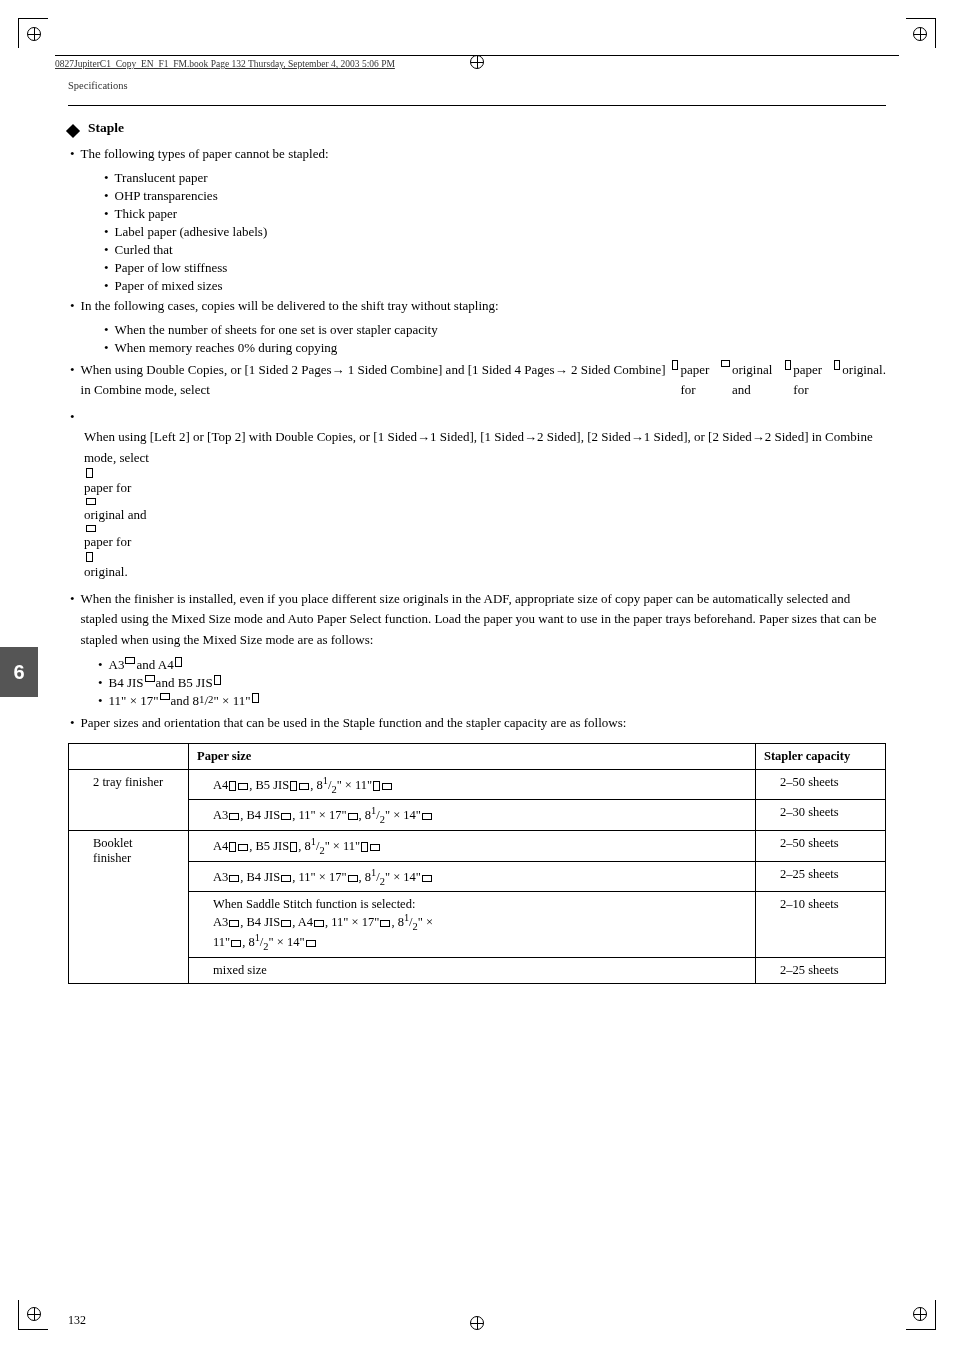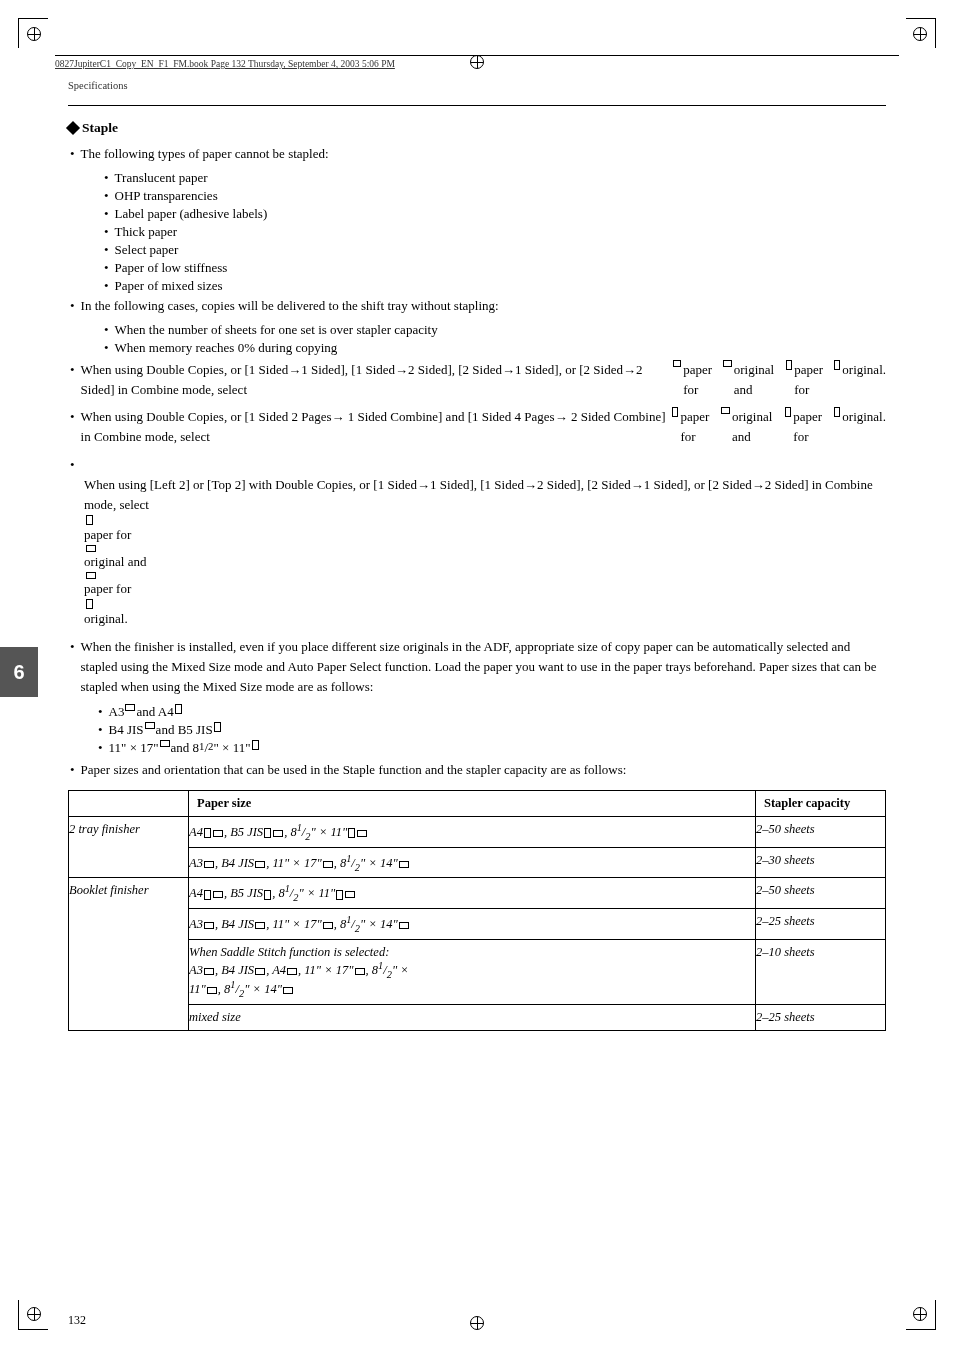--- a/index.html
+++ b/index.html
@@ -113,21 +113,22 @@
       margin-bottom: 14px;
       color: #333;
     }
 
     
     .section-heading {
       font-weight: bold;
       font-size: 13.5px;
       margin-bottom: 10px;
       display: flex;
-      align-items: center;
+      align-items: flex-end;
+      gap: 6px;
     }
     .diamond {
       display: inline-block;
       width: 10px;
       height: 10px;
       background: #000;
       transform: rotate(45deg);
       margin-right: 4px;
       flex-shrink: 0;
     }
@@ -189,23 +190,22 @@
     }
     .specs-table th {
       background: #fff;
       border: 1px solid #000;
       padding: 5px 8px;
       font-weight: bold;
       text-align: left;
     }
     .specs-table td {
       border: 1px solid #000;
-      padding: 5px 0;
+      padding: 5px 24px;
       vertical-align: top;
-      font-style: italic;
     }
     .specs-table .row-header {
       font-weight: normal;
       background: #fff;
     }
 
     
     .page-number {
       position: absolute;
       bottom: 20px;
@@ -304,27 +304,27 @@
   </ul>
 
   <ul class="sub-bullet-list">
     <li>
         <span>Translucent paper</span>
       </li>
     <li>
         <span>OHP transparencies</span>
       </li>
     <li>
+        <span>Thick paper</span>
+      </li>
+    <li>
         <span>Label paper (adhesive labels)</span>
       </li>
     <li>
-        <span>Thick paper</span>
-      </li>
-    <li>
-        <span>Select paper</span>
+        <span>Curled that</span>
       </li>
     <li>
         <span>Paper of low stiffness</span>
       </li>
     <li>
         <span>Paper of mixed sizes</span>
       </li>
   </ul>
 
   <ul class="bullet-list" style="margin-top:4px;">
@@ -335,31 +335,20 @@
 
   <ul class="sub-bullet-list">
     <li>
         <span>When the number of sheets for one set is over stapler capacity</span>
       </li>
     <li>
         <span>When memory reaches 0% during copying</span>
       </li>
   </ul>
 
-  <div class="para-item" style="line-height:1.55;margin-top:4px;">
-    When using Double Copies, or [1 Sided→1 Sided], [1 Sided→2 Sided], [2 Sided→1 Sided], or [2 Sided→2 Sided] in Combine mode, select
-    <span class="inline-paper p-land" style="margin:0 2px;"></span>
-    paper for
-    <span class="inline-paper p-land" style="margin:0 2px;"></span>
-    original and
-    <span class="inline-paper p-port" style="margin:0 2px;"></span>
-    paper for
-    <span class="inline-paper p-port" style="margin:0 2px;"></span>
-    original.
-  </div>
 
   <div class="para-item" style="line-height:1.55;margin-top:2px;">
     When using Double Copies, or [1 Sided 2 Pages→ 1 Sided Combine] and [1 Sided 4 Pages→ 2 Sided Combine] in Combine mode, select
     <span class="inline-paper p-port" style="margin:0 2px;"></span>
     paper for
     <span class="inline-paper p-land" style="margin:0 2px;"></span>
     original and
     <span class="inline-paper p-port" style="margin:0 2px;"></span>
     paper for
     <span class="inline-paper p-port" style="margin:0 2px;"></span>

